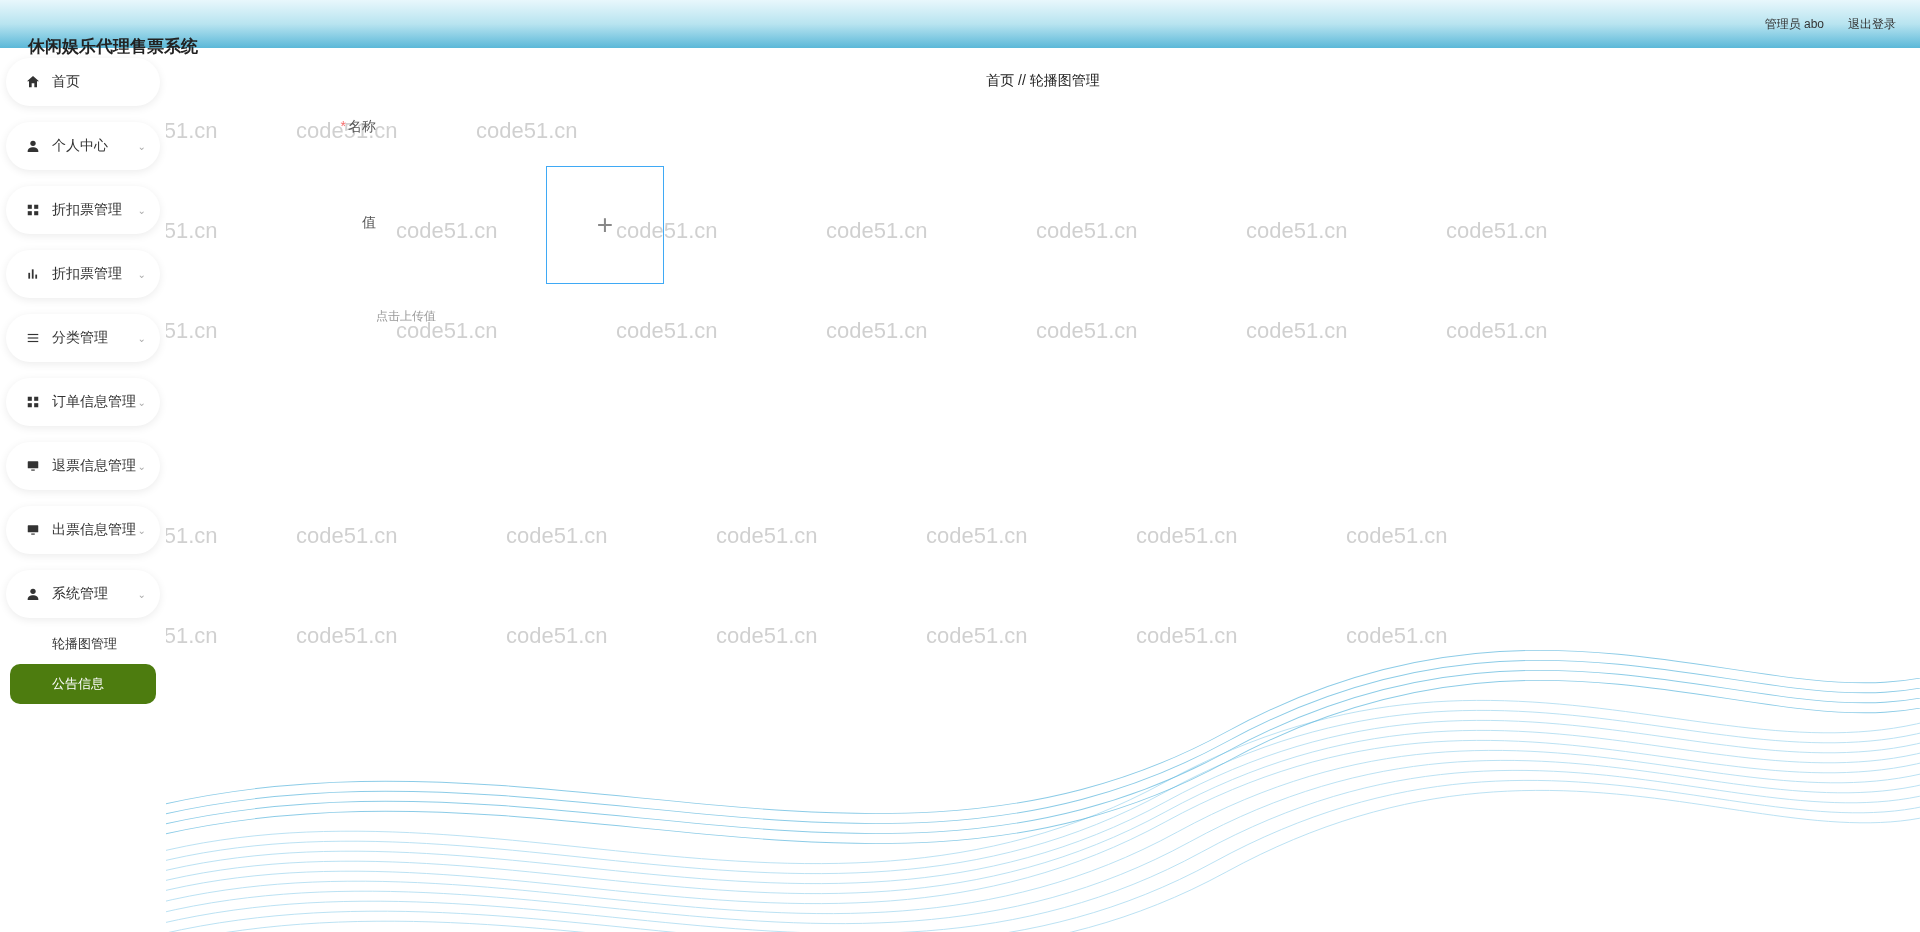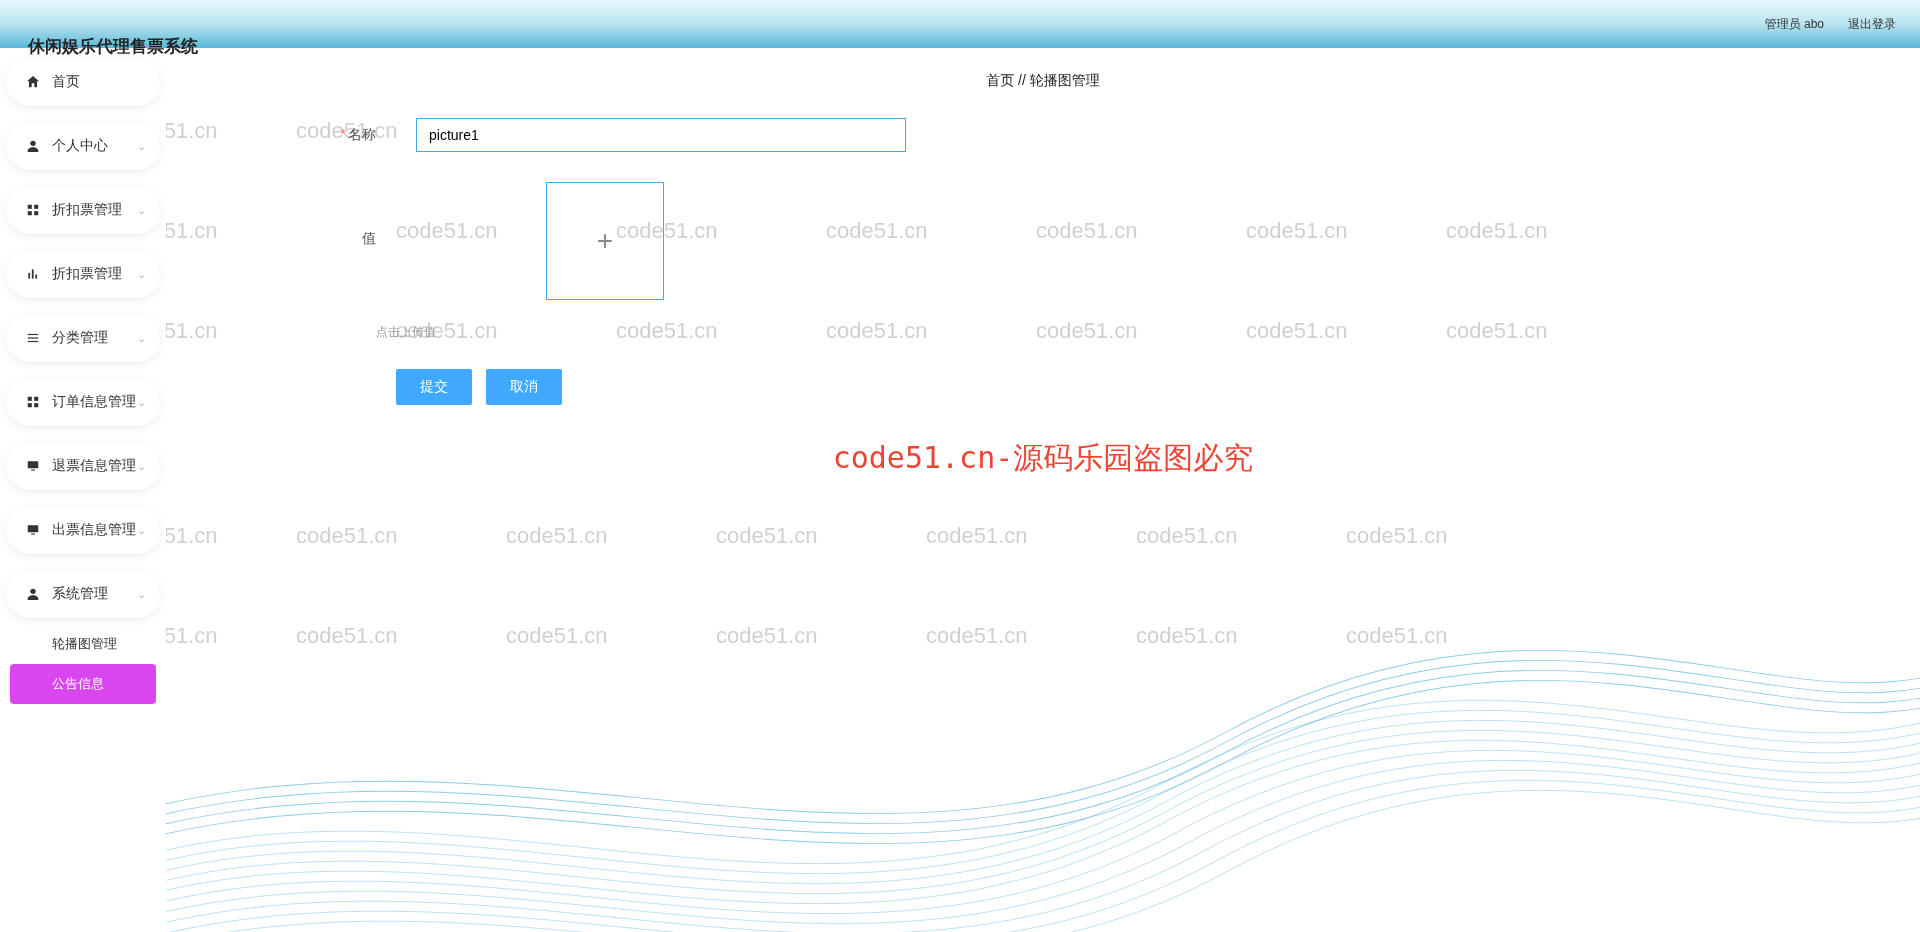--- a/index.html
+++ b/index.html
@@ -47,23 +47,23 @@
 .sub-item {
   height: 40px;
   display: flex;
   align-items: center;
   padding-left: 46px;
   font-size: 13px;
   color: #333;
   cursor: pointer;
 }
 .sub-item.highlight {
-  background: #d946ef;
+  background: #4d7c0f;
   color: #fff;
-  border-radius: 4px;
+  border-radius: 10px;
   margin: 0 4px;
   padding-left: 42px;
 }
 
 .main {
   flex: 1;
   position: relative;
   overflow: hidden;
 }
 .breadcrumb {
@@ -339,43 +339,37 @@
       <span class="wm" style="left:1180px;top:475px">code51.cn</span>
       <span class="wm" style="left:-50px;top:575px">code51.cn</span>
       <span class="wm" style="left:130px;top:575px">code51.cn</span>
       <span class="wm" style="left:340px;top:575px">code51.cn</span>
       <span class="wm" style="left:550px;top:575px">code51.cn</span>
       <span class="wm" style="left:760px;top:575px">code51.cn</span>
       <span class="wm" style="left:970px;top:575px">code51.cn</span>
       <span class="wm" style="left:1180px;top:575px">code51.cn</span>
     </div>
 
-    <div class="big-watermark">code51.cn-源码乐园盗图必究</div>
 
     <div class="breadcrumb">
       <span>首页</span><span> // </span><span>轮播图管理</span>
     </div>
 
     <div class="form-area">
       <div class="form-row">
         <div class="form-label"><span class="req">*</span><span>名称</span></div>
-        <input class="text-input" type="text" value="picture1" style="">
       </div>
 
       <div class="form-row top-align" style="margin-top:30px">
         <div class="form-label" style="padding-top:48px">值</div>
         <div class="upload-box">
           <span class="upload-plus">+</span>
         </div>
       </div>
 
       <div class="form-row" style="margin-top:-4px">
         <div class="form-label"></div>
         <div class="hint-text">点击上传值</div>
       </div>
 
-      <div class="btn-row">
-        <button class="btn">提交</button>
-        <button class="btn">取消</button>
-      </div>
     </div>
   </div>
 </div>
 
 </body></html>

